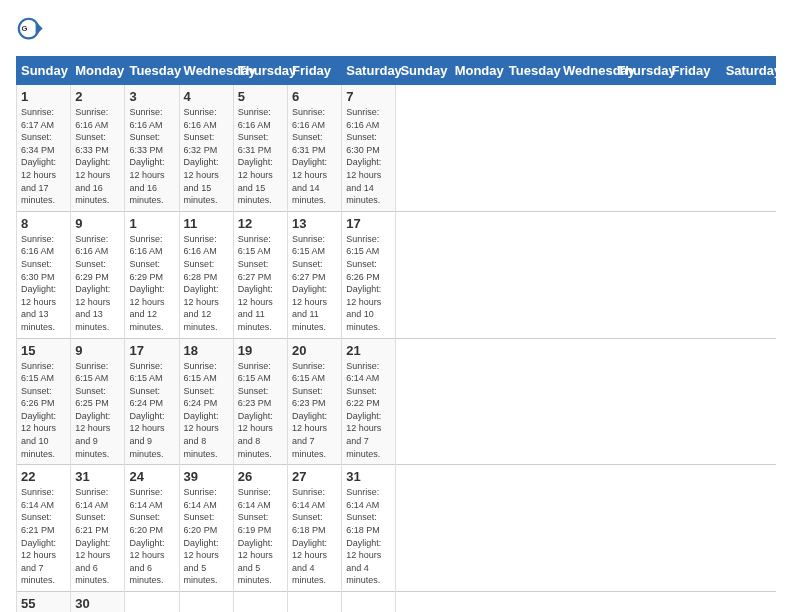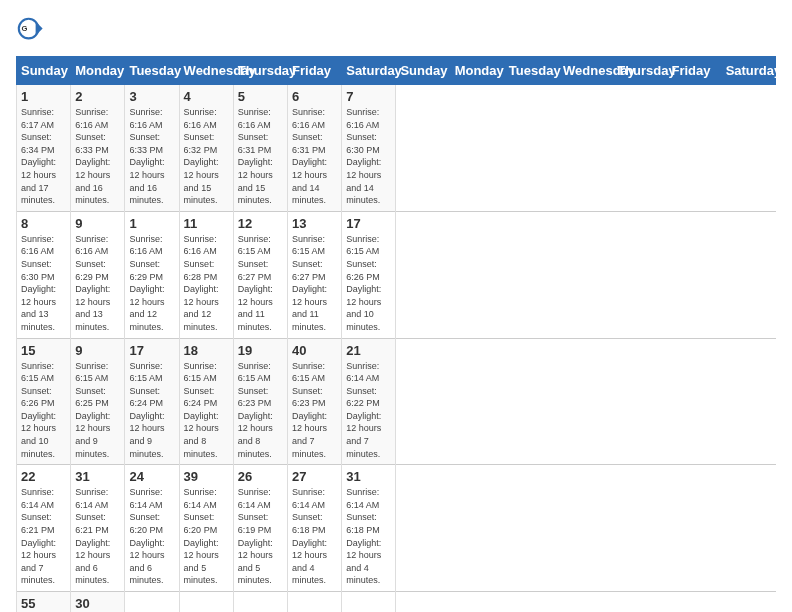--- a/index.html
+++ b/index.html
@@ -154,21 +154,21 @@
         <td><span class="day-num">12</span><span class="cell-text">Sunrise: 6:15 AM<br>Sunset: 6:27 PM<br>Daylight: 12 hours and 11 minutes.</span></td>
         <td><span class="day-num">13</span><span class="cell-text">Sunrise: 6:15 AM<br>Sunset: 6:27 PM<br>Daylight: 12 hours and 11 minutes.</span></td>
         <td><span class="day-num">17</span><span class="cell-text">Sunrise: 6:15 AM<br>Sunset: 6:26 PM<br>Daylight: 12 hours and 10 minutes.</span></td>
       </tr>
       <tr>
         <td><span class="day-num">15</span><span class="cell-text">Sunrise: 6:15 AM<br>Sunset: 6:26 PM<br>Daylight: 12 hours and 10 minutes.</span></td>
         <td><span class="day-num">9</span><span class="cell-text">Sunrise: 6:15 AM<br>Sunset: 6:25 PM<br>Daylight: 12 hours and 9 minutes.</span></td>
         <td><span class="day-num">17</span><span class="cell-text">Sunrise: 6:15 AM<br>Sunset: 6:24 PM<br>Daylight: 12 hours and 9 minutes.</span></td>
         <td><span class="day-num">18</span><span class="cell-text">Sunrise: 6:15 AM<br>Sunset: 6:24 PM<br>Daylight: 12 hours and 8 minutes.</span></td>
         <td><span class="day-num">19</span><span class="cell-text">Sunrise: 6:15 AM<br>Sunset: 6:23 PM<br>Daylight: 12 hours and 8 minutes.</span></td>
-        <td><span class="day-num">40</span><span class="cell-text">Sunrise: 6:15 AM<br>Sunset: 6:23 PM<br>Daylight: 12 hours and 7 minutes.</span></td>
+        <td><span class="day-num">20</span><span class="cell-text">Sunrise: 6:15 AM<br>Sunset: 6:23 PM<br>Daylight: 12 hours and 7 minutes.</span></td>
         <td><span class="day-num">21</span><span class="cell-text">Sunrise: 6:14 AM<br>Sunset: 6:22 PM<br>Daylight: 12 hours and 7 minutes.</span></td>
       </tr>
       <tr>
         <td><span class="day-num">22</span><span class="cell-text">Sunrise: 6:14 AM<br>Sunset: 6:21 PM<br>Daylight: 12 hours and 7 minutes.</span></td>
         <td><span class="day-num">31</span><span class="cell-text">Sunrise: 6:14 AM<br>Sunset: 6:21 PM<br>Daylight: 12 hours and 6 minutes.</span></td>
         <td><span class="day-num">24</span><span class="cell-text">Sunrise: 6:14 AM<br>Sunset: 6:20 PM<br>Daylight: 12 hours and 6 minutes.</span></td>
         <td><span class="day-num">39</span><span class="cell-text">Sunrise: 6:14 AM<br>Sunset: 6:20 PM<br>Daylight: 12 hours and 5 minutes.</span></td>
         <td><span class="day-num">26</span><span class="cell-text">Sunrise: 6:14 AM<br>Sunset: 6:19 PM<br>Daylight: 12 hours and 5 minutes.</span></td>
         <td><span class="day-num">27</span><span class="cell-text">Sunrise: 6:14 AM<br>Sunset: 6:18 PM<br>Daylight: 12 hours and 4 minutes.</span></td>
         <td><span class="day-num">31</span><span class="cell-text">Sunrise: 6:14 AM<br>Sunset: 6:18 PM<br>Daylight: 12 hours and 4 minutes.</span></td>

